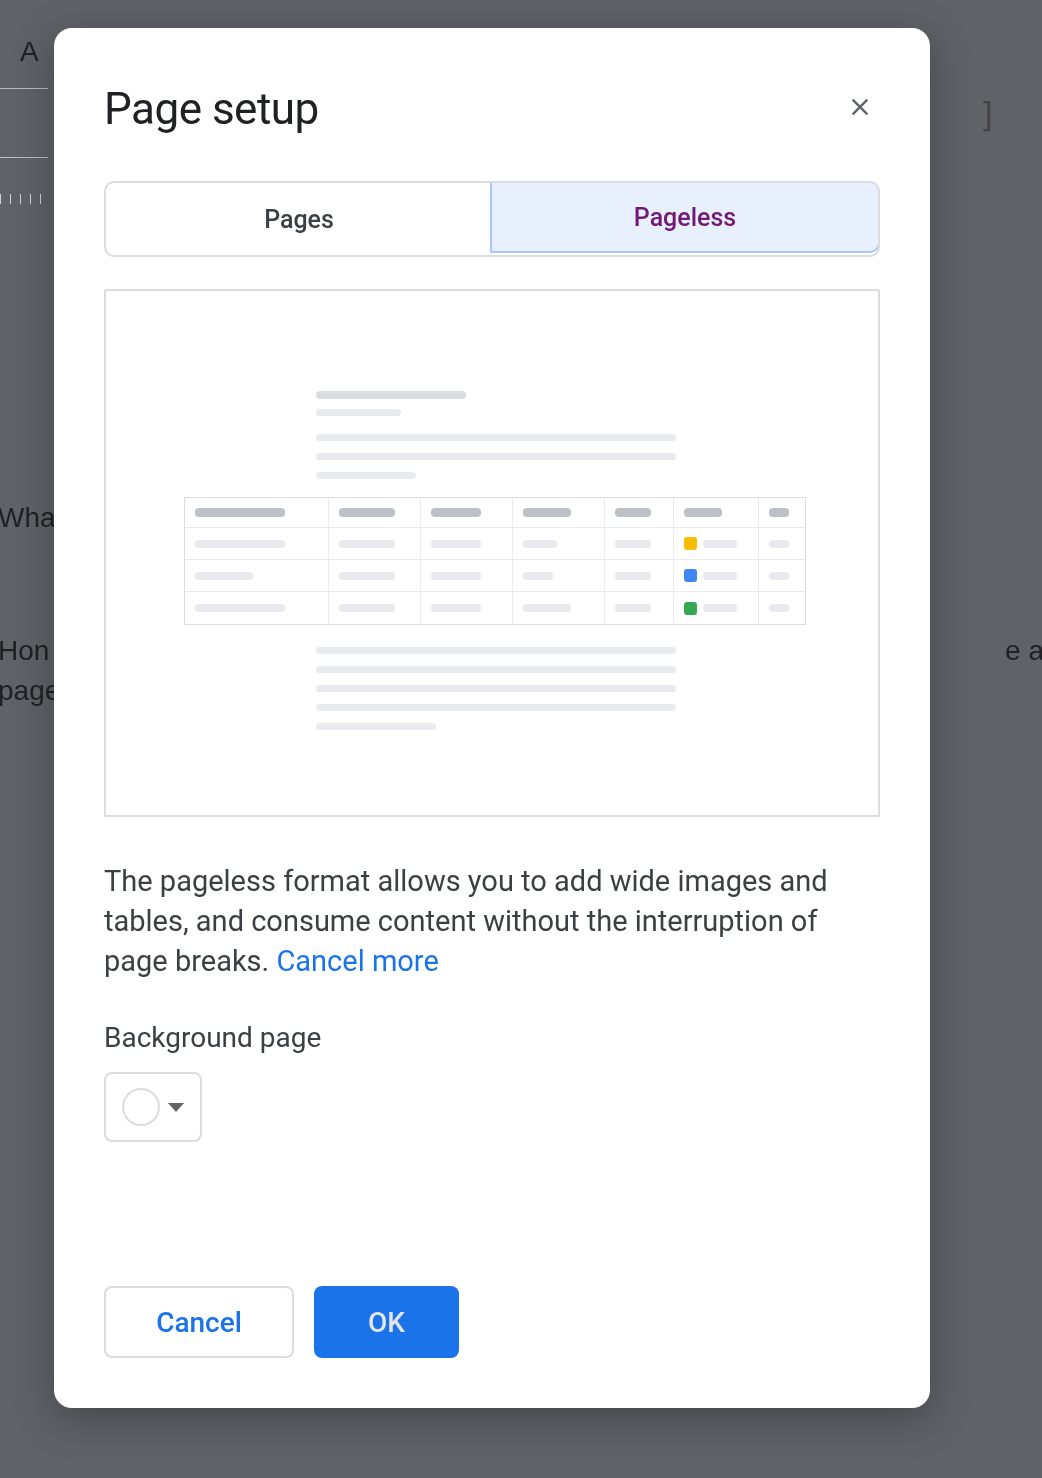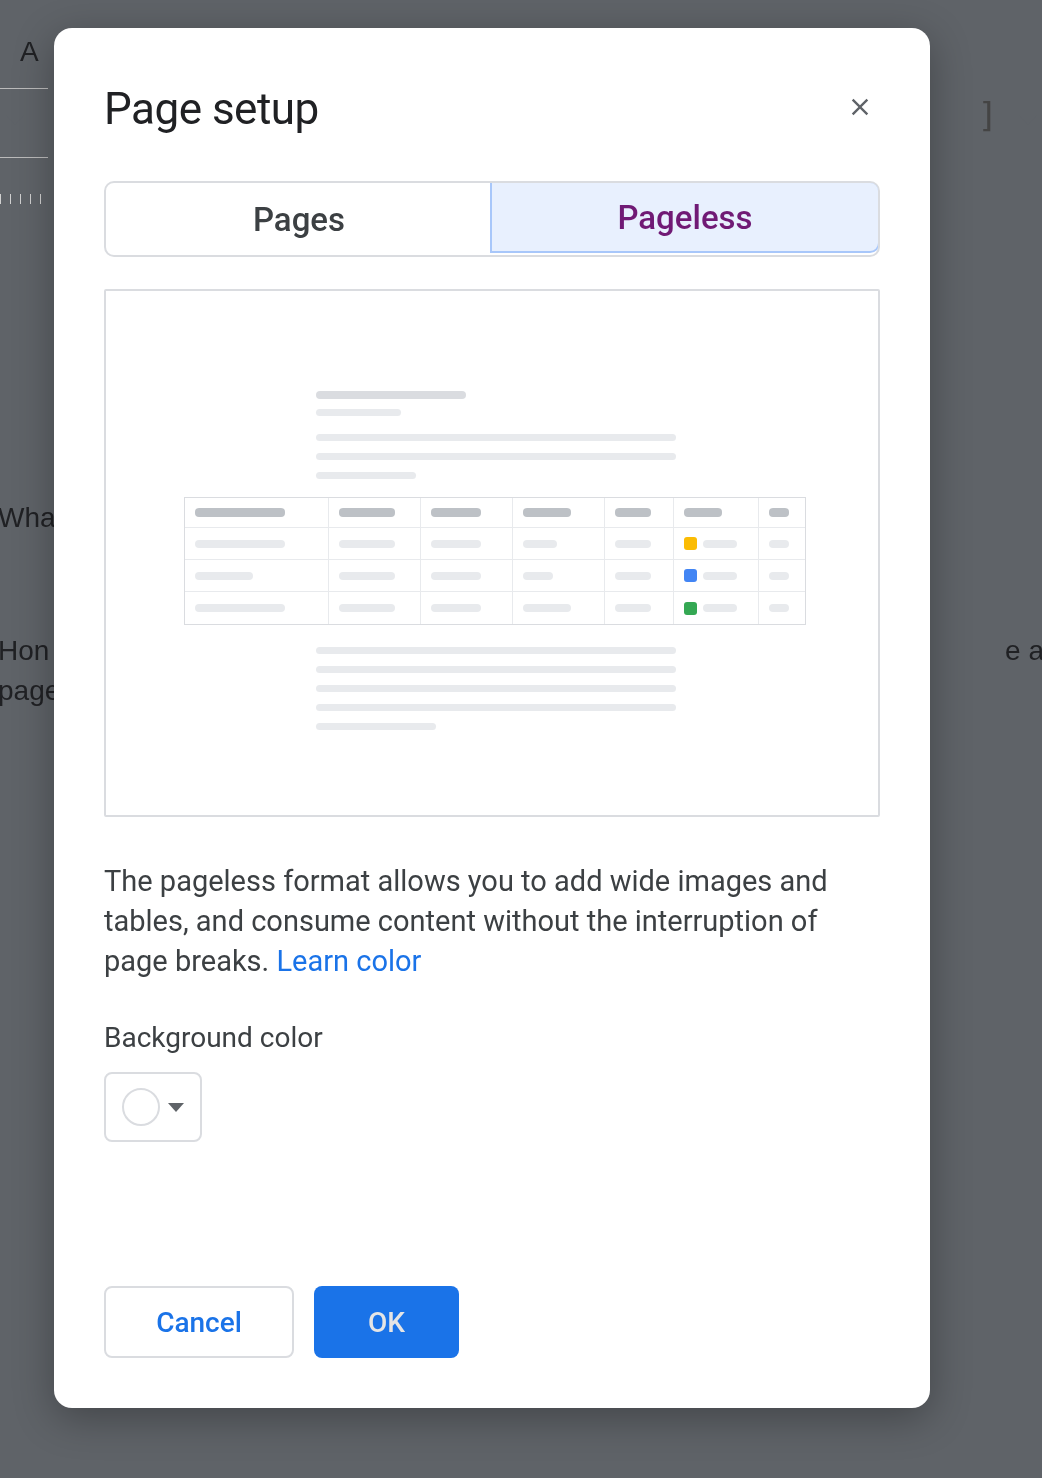--- a/index.html
+++ b/index.html
@@ -107,21 +107,21 @@
       border-radius: 10px;
       overflow: hidden;
       margin-bottom: 32px;
     }
     .tab {
       flex: 1;
       height: 72px;
       display: flex;
       align-items: center;
       justify-content: center;
-      font-size: 33px;
+      font-size: 25px;
       font-weight: 500;
       cursor: pointer;
       color: #3c4043;
     }
     .tab + .tab { border-left: 2px solid #dadce0; }
     .tab.active {
       background: #e8f0fe;
       color: #701a75;
       border: 2px solid #a8c7fa;
       margin: -2px;
@@ -397,24 +397,24 @@
     <div class="sk-para2">
       <div class="sk-line"></div>
         <div class="sk-line"></div>
         <div class="sk-line"></div>
         <div class="sk-line"></div>
         <div class="sk-line"></div>
     </div>
   </div>
 
   <div class="description">
-    <span>The pageless format allows you to add wide images and tables, and consume content without the interruption of page breaks. </span><a>Learn color</a>
-  </div>
-
-  <div class="bg-color-label">Background color</div>
+    <span>The pageless format allows you to add wide images and tables, and consume content without the interruption of page breaks. </span><a>Cancel more</a>
+  </div>
+
+  <div class="bg-color-label">Background page</div>
   <div class="color-picker">
     <div class="color-swatch"></div>
     <div class="dd-arrow"></div>
   </div>
 
   <div class="footer">
     <div class="btn btn-cancel">Cancel</div>
     <div class="btn btn-ok">OK</div>
   </div>
 </div>

